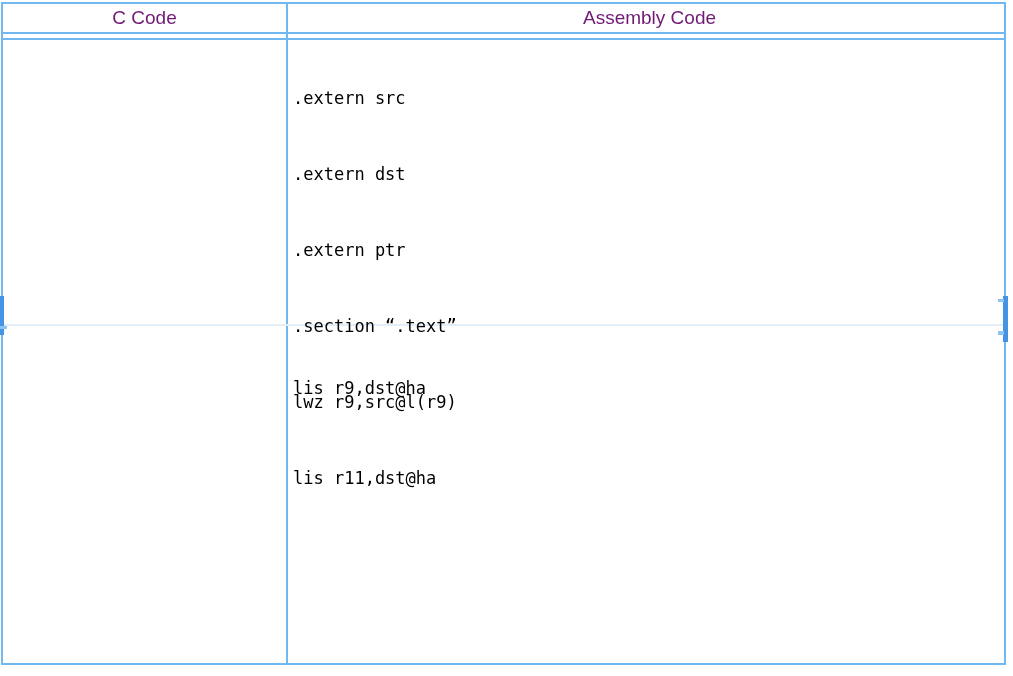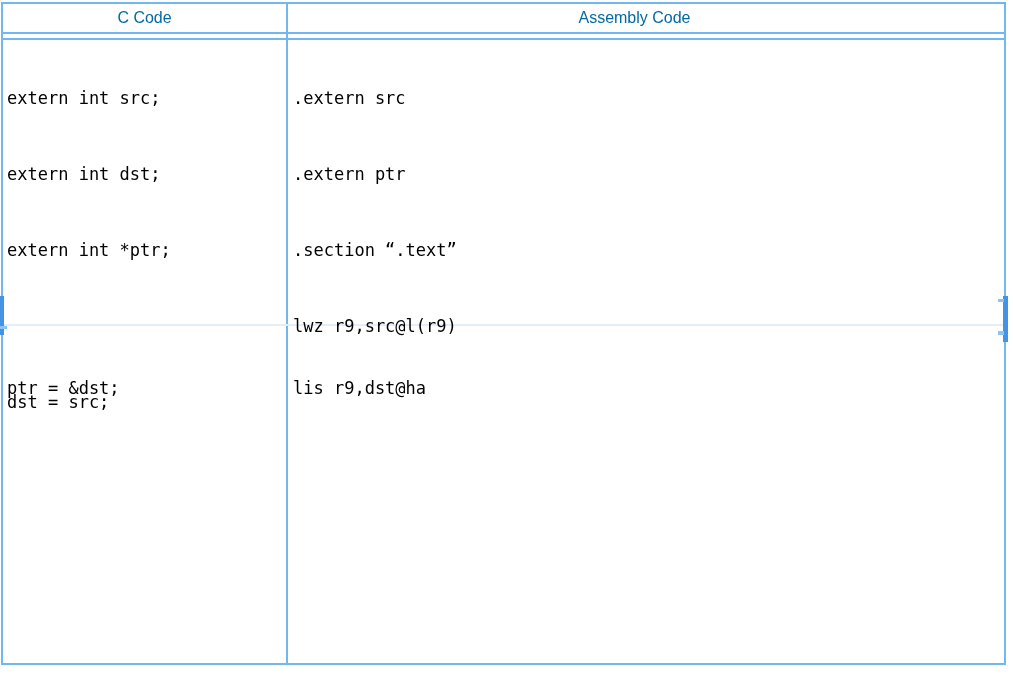--- a/index.html
+++ b/index.html
@@ -18,24 +18,24 @@
   
   .bline { position: absolute; background: #72B8F0; }
   .bline.faint { background: #E4EEF9; }
   .seg  { position: absolute; background: #4493E4; }
   .tick { position: absolute; background: #8AC6F4; }
 
   
   .hcell {
     position: absolute; top: 4px; height: 28px;
     display: flex; align-items: center; justify-content: center;
-    font-size: 16px; line-height: 28px; color: #0369a1;
+    font-size: 19px; line-height: 28px; color: #701a75;
   }
   .hcell.c   { left: 3px;   width: 283px; }
-  .hcell.asm { left: 277px; width: 715px; }
+  .hcell.asm { left: 292px; width: 715px; }
 
   
   .cell {
     position: absolute;
     font-family: "DejaVu Sans Mono", "Liberation Mono", monospace;
     font-size: 17px; color: #000;
     white-space: pre;
   }
   .cell.r1 { top: 40px; }
   .cell.r2 { top: 330px; }
@@ -60,37 +60,31 @@
 
   <div class="seg" style="left:0px;    top:296px; width:4px; height:39px;"></div>
   <div class="tick" style="left:0px;    top:326px; width:7px; height:3px;"></div>
   <div class="seg" style="left:1003px; top:296px; width:5px; height:46px;"></div>
   <div class="tick" style="left:998px; top:299px; width:6px; height:3px;"></div>
   <div class="tick" style="left:998px; top:331px; width:6px; height:4px;"></div>
 
   <div class="hcell c">C Code</div>
   <div class="hcell asm">Assembly Code</div>
 
-  <div class="cell r1 cc">
-    <div class="line">extern int src;</div>
-    <div class="line">extern int dst;</div>
-    <div class="line">extern int *ptr;</div>
-    <div class="line"></div>
-    <div class="line">dst = src;</div>
-  </div>
 
   <div class="cell r1 ac">
     <div class="line">.extern src</div>
+    <div class="line">.extern dst</div>
     <div class="line">.extern ptr</div>
     <div class="line">.section “.text”</div>
     <div class="line">lwz r9,src@l(r9)</div>
+    <div class="line">lis r11,dst@ha</div>
   </div>
 
   <div class="cell r2 cc">
-    <div class="line">ptr = &amp;dst;</div>
     <div class="line"></div>
     <div class="line"></div>
     <div class="line"></div>
     
   </div>
 
   <div class="cell r2 ac">
     <div class="line">lis r9,dst@ha</div>
     
     

